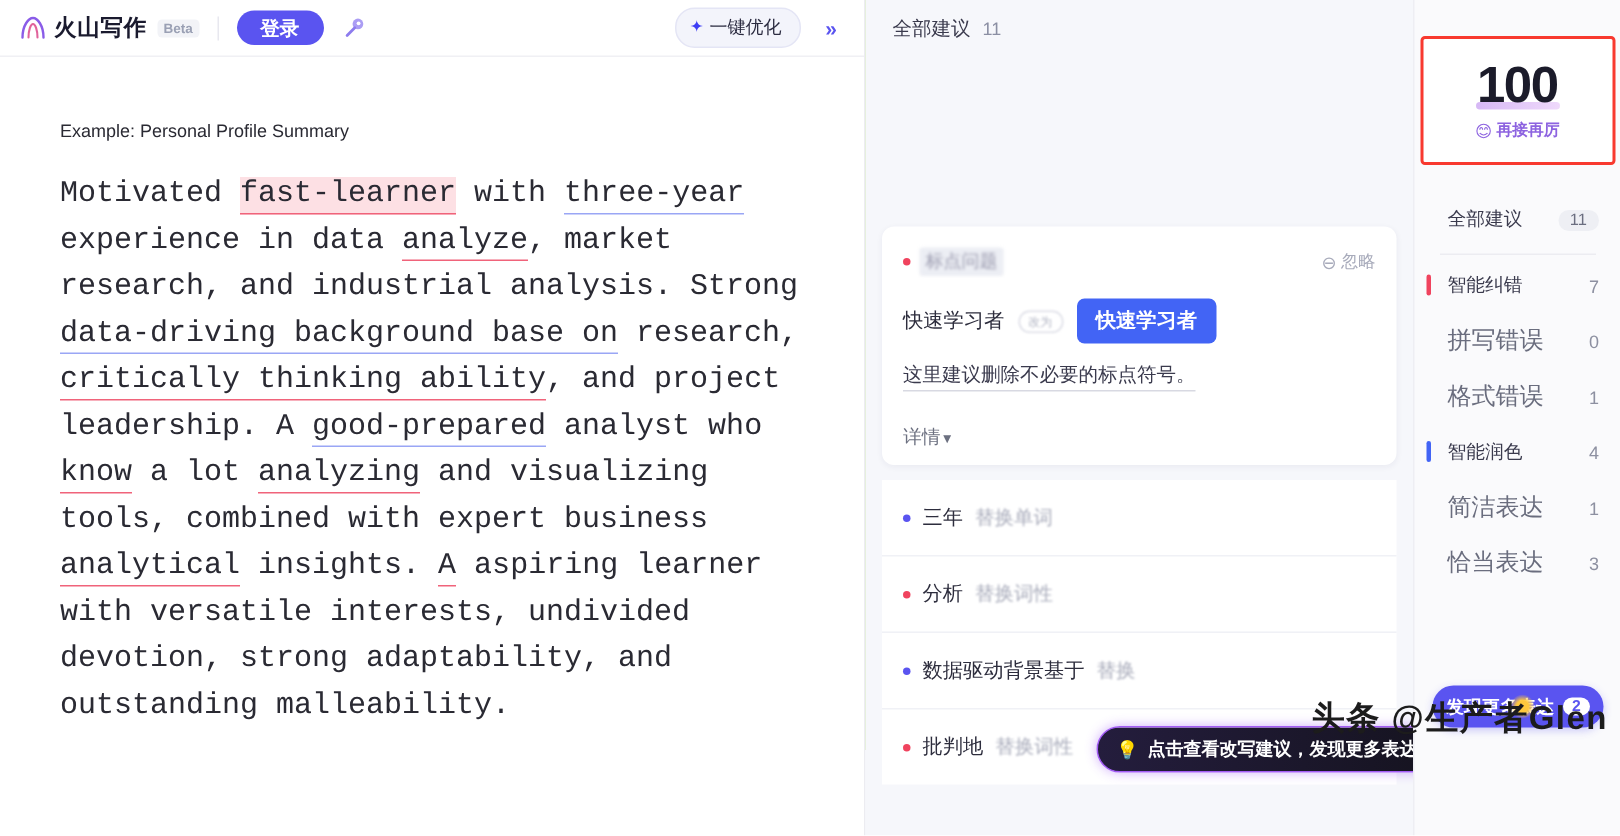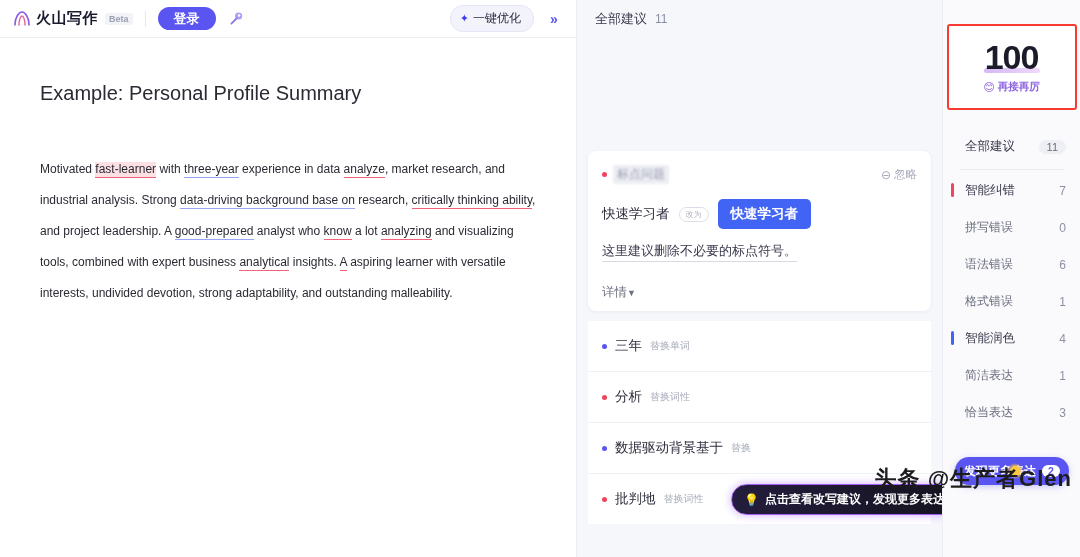--- a/index.html
+++ b/index.html
@@ -80,25 +80,25 @@
     width: 24px; height: 24px; cursor: pointer;
     display: flex; align-items: center; justify-content: center;
   }
 
   .doc-area {
     flex: 1;
     padding: 40px 40px 0 40px;
     overflow: hidden;
   }
   .doc-title {
-    font-size: 20px; color: #2a2a33; margin-bottom: 46px;
+    font-size: 12px; color: #2a2a33; margin-bottom: 18px;
     line-height: 1.5;
   }
   .doc-body {
-    font-size: 12px; line-height: 31px; color: #2a2a33;
+    font-size: 20px; line-height: 31px; color: #2a2a33; font-family: Liberation Mono, monospace;
   }
   .u-red {
     border-bottom: 1.6px solid #f0637a;
     padding-bottom: 1px;
   }
   .u-red-hl {
     border-bottom: 1.6px solid #f0637a;
     background: #fde0e4;
     padding-bottom: 1px;
   }
@@ -180,21 +180,21 @@
   .sugg-item {
     background: #fff;
     border-top: 1px solid #f0f1f6;
     padding: 16px 14px;
     display: flex; align-items: center; gap: 8px;
     cursor: pointer;
   }
   .sugg-item:first-of-type { border-top: none; margin-top: 10px; border-radius: 0; }
   .si-text { font-size: 13.5px; color: #2d2d3d; font-family: Liberation Serif, serif; }
   .si-act {
-    font-size: 10px; color: #a9acbb;
+    font-size: 13px; color: #a9acbb;
     filter: blur(.6px);
   }
 
   .tooltip {
     position: absolute;
     left: 154px; top: 446px;
     display: flex; align-items: center; gap: 6px;
     background: linear-gradient(90deg, #241d3d 0%, #15131f 100%);
     border: 1.5px solid #a35cf5;
     border-radius: 16px;
@@ -244,21 +244,21 @@
 
   .side-list { width: 100%; padding-top: 18px; }
   .side-row {
     height: 37px;
     display: flex; align-items: center;
     padding-left: 22px; padding-right: 14px;
     position: relative;
     cursor: pointer;
   }
   .side-row .lbl { font-size: 12.5px; color: #3a3a4d; flex: 1; }
-  .side-row.sub .lbl { color: #6a6d7e; font-size: 12px; }
+  .side-row.sub .lbl { color: #6a6d7e; font-size: 16px; }
   .side-row .num { font-size: 12px; color: #8d90a1; }
   .side-row .pill {
     font-size: 11px; color: #6b6e80;
     background: #eeeff4; border-radius: 9px;
     padding: 1px 8px;
   }
   .bar {
     position: absolute; left: 8px; top: 11px;
     width: 3px; height: 14px; border-radius: 2px;
   }
@@ -425,24 +425,20 @@
         <div class="side-row">
           <span class="bar bar-red"></span>
           <span class="lbl">智能纠错</span>
           <span class="num">7</span>
         </div>
         <div class="side-row sub">
           <span class="lbl">拼写错误</span>
           <span class="num">0</span>
         </div>
         <div class="side-row sub">
-          <span class="lbl">语法错误</span>
-          <span class="num">6</span>
-        </div>
-        <div class="side-row sub">
           <span class="lbl">格式错误</span>
           <span class="num">1</span>
         </div>
         <div class="side-row">
           <span class="bar bar-blue"></span>
           <span class="lbl">智能润色</span>
           <span class="num">4</span>
         </div>
         <div class="side-row sub">
           <span class="lbl">简洁表达</span>

